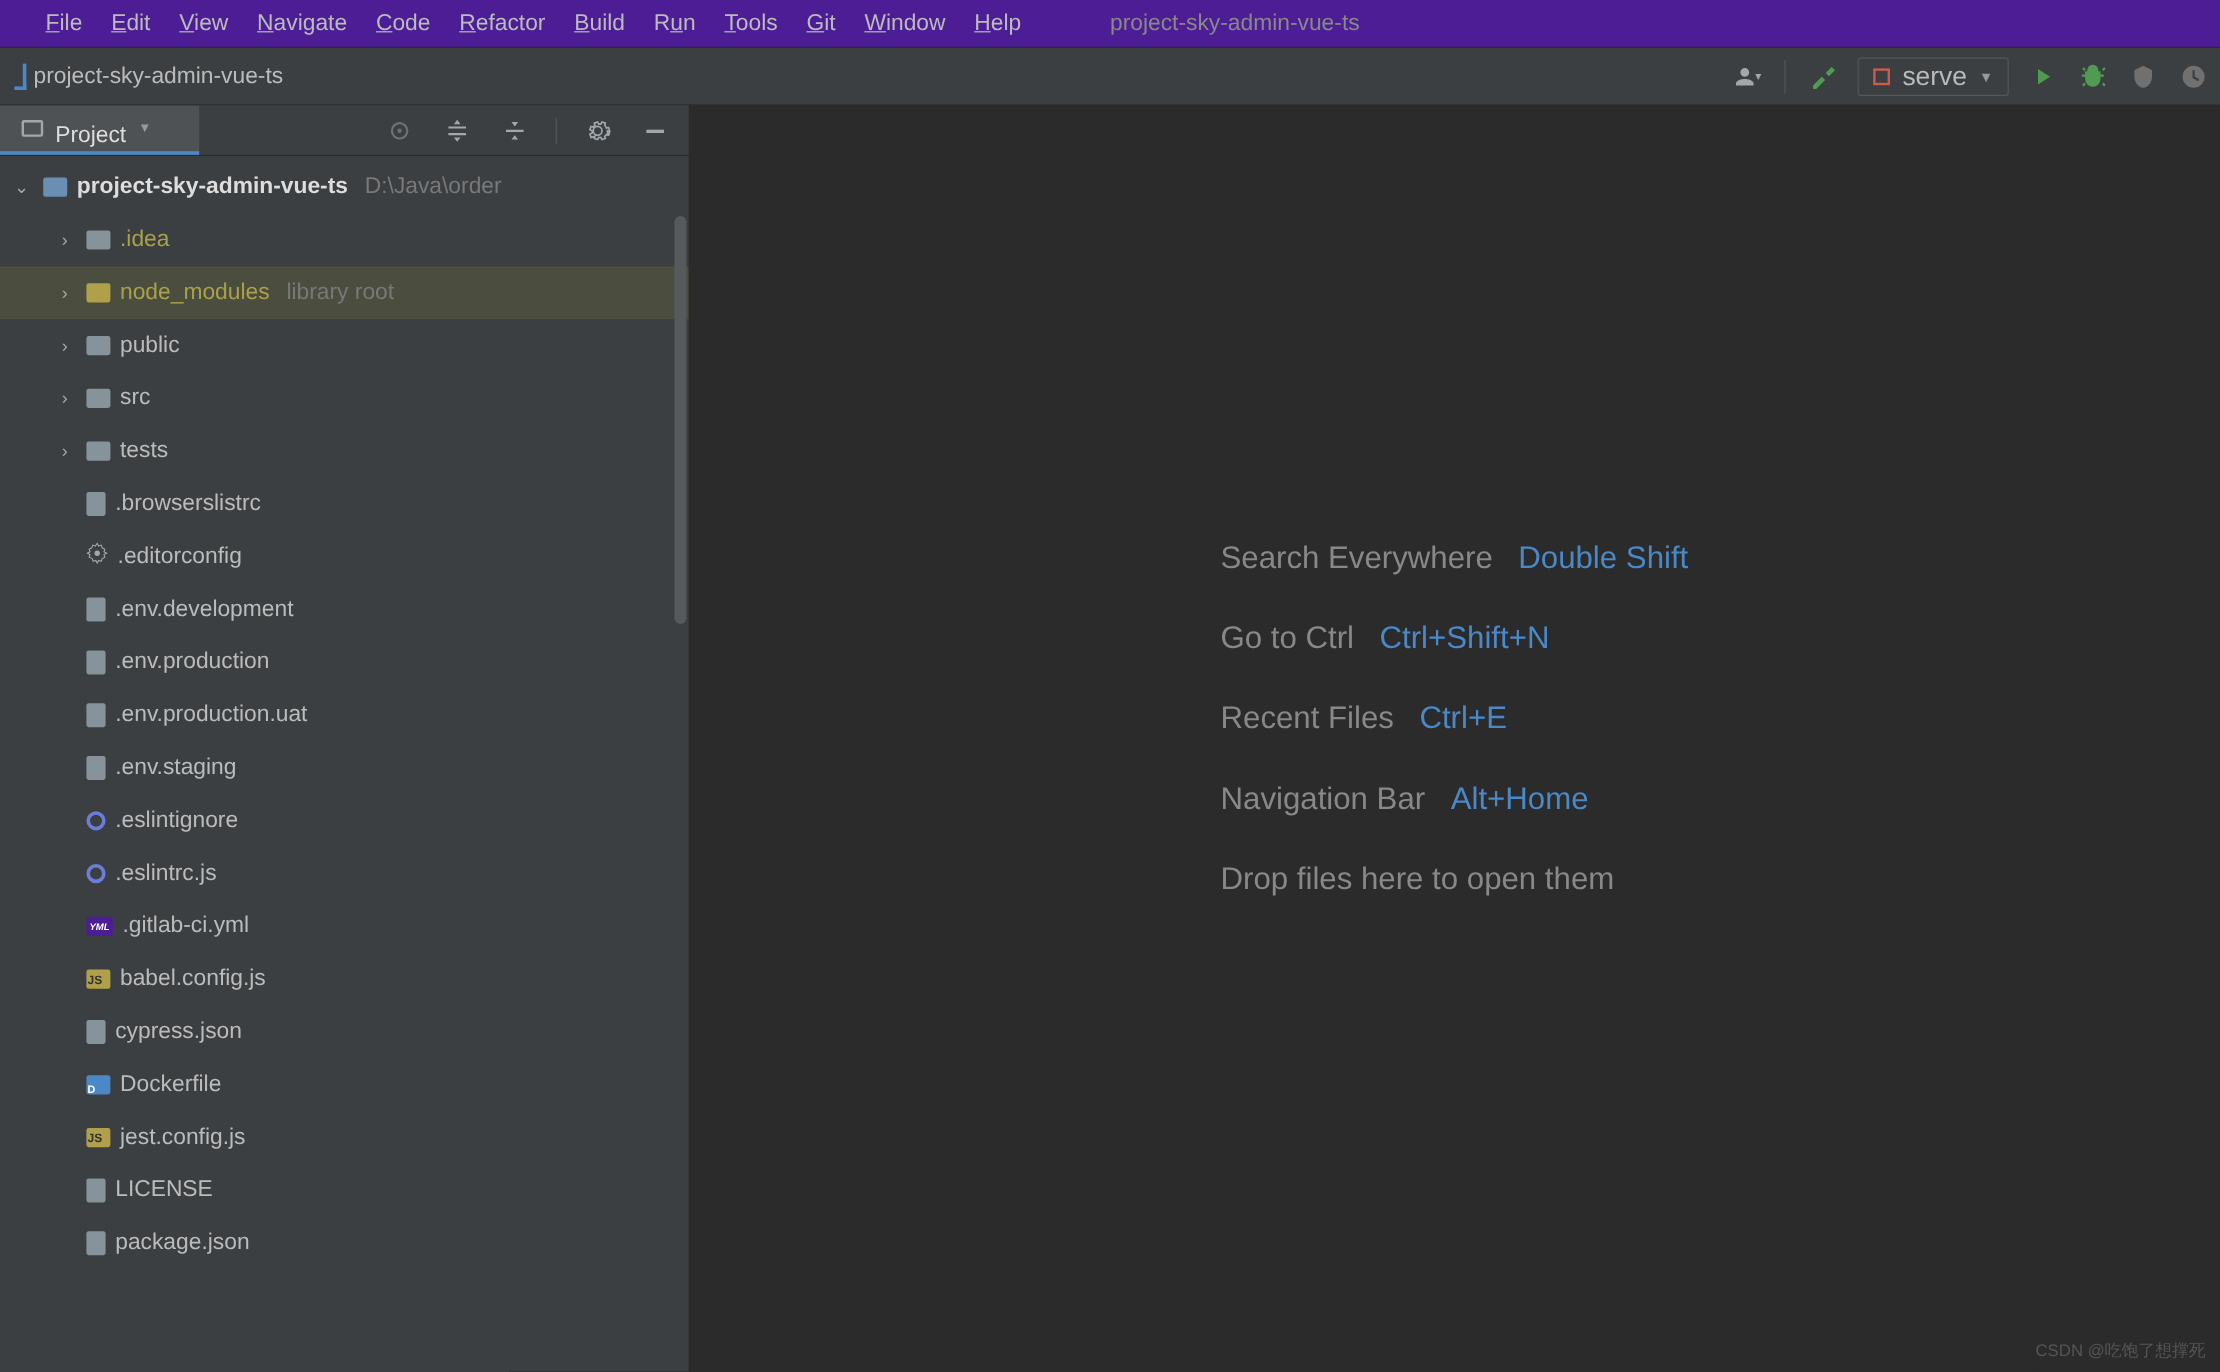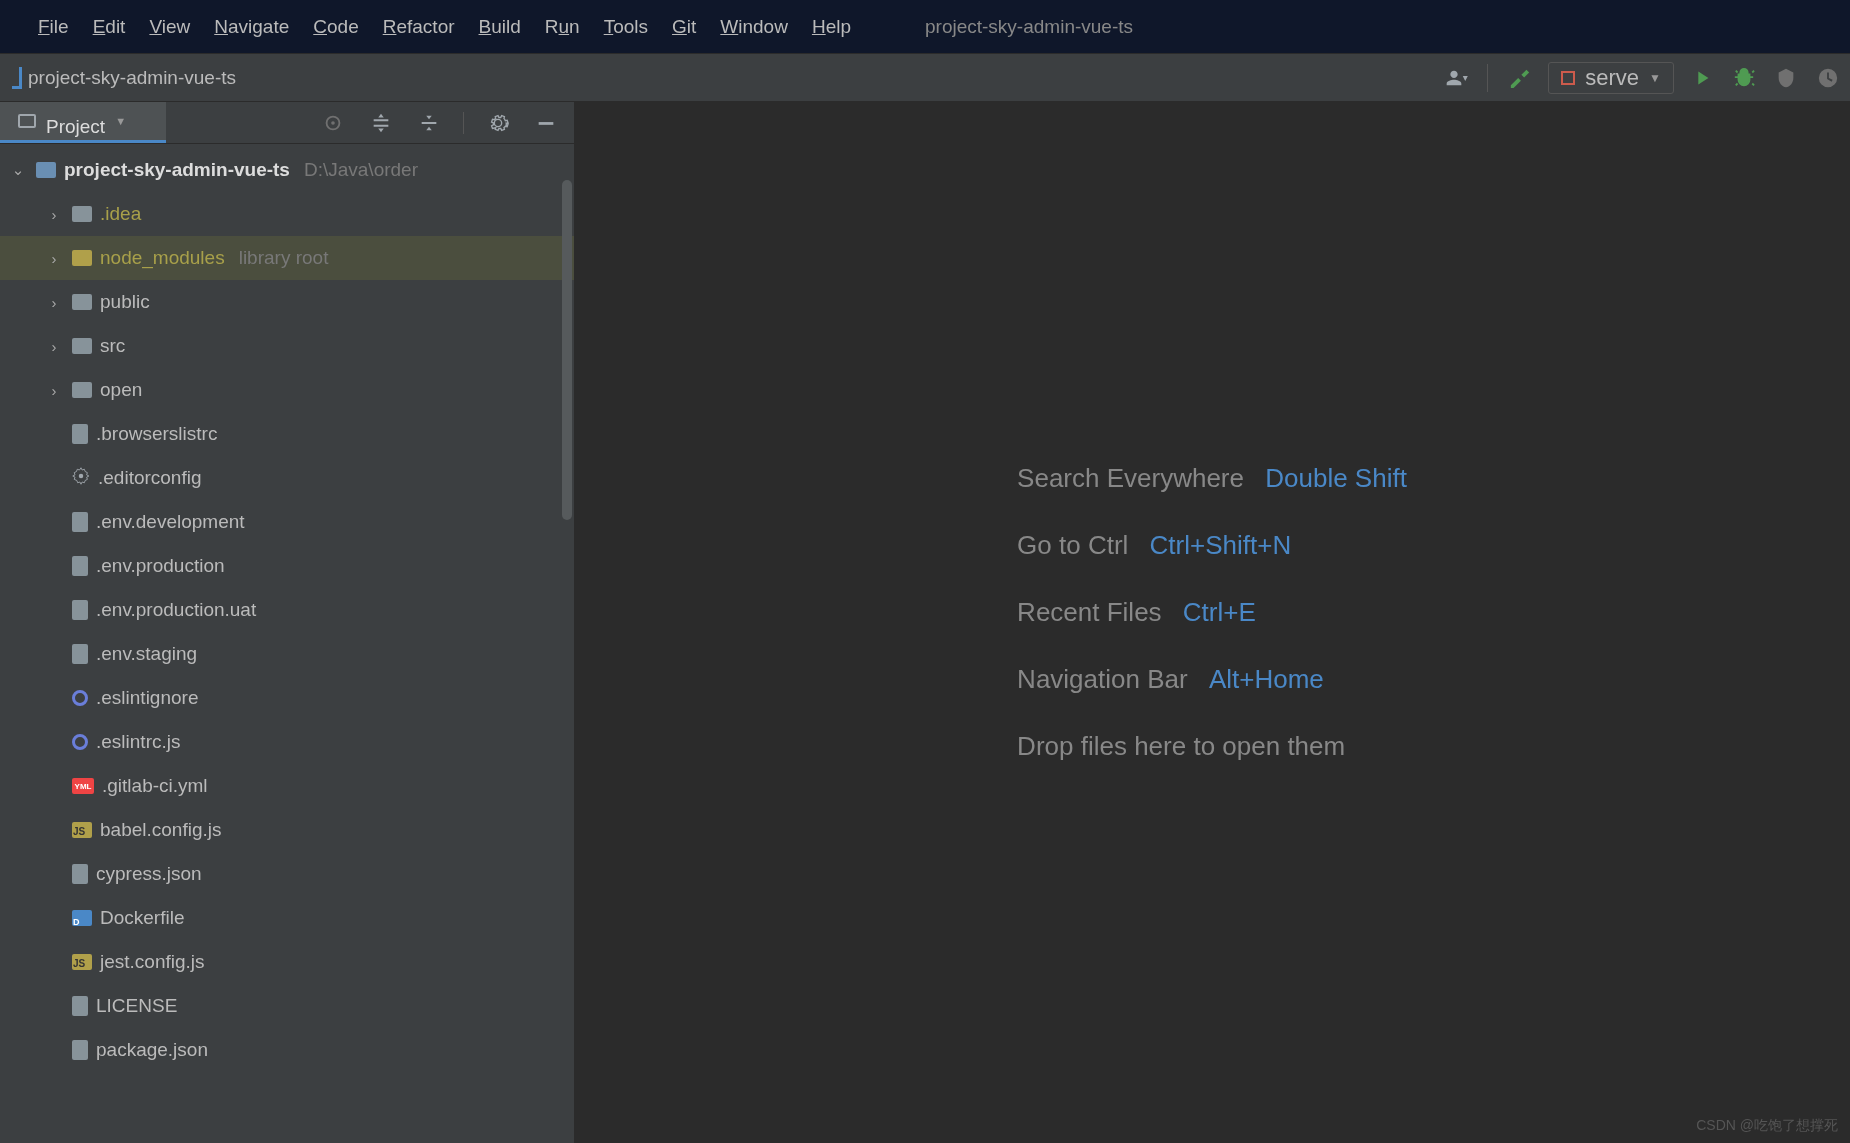--- a/index.html
+++ b/index.html
@@ -6,22 +6,22 @@
 body {
   font-family: "Segoe UI", Arial, sans-serif;
   background: #2b2b2b;
   color: #bbbbbb;
   width: 1850px;
   height: 1143px;
   overflow: hidden;
   font-size: 17px;
 }
 .menubar {
-  background: #0f172a;
-  height: 54px;
+  background: #4c1d95;
+  height: 40px;
   display: flex;
   align-items: center;
   padding-left: 38px;
   gap: 24px;
   border-bottom: 1px solid #2b2b2b;
 }
 .menubar .menu-item {
   color: #bbbbbb;
   cursor: pointer;
   font-size: 19px;
@@ -86,21 +86,21 @@
   font-size: 19px;
 }
 .tree-row.selected { background: #4b4e3e; }
 .tree-row .chevron { width: 20px; text-align: center; color: #aaa; font-size: 15px; }
 .tree-row .indent { display: inline-block; }
 .folder-icon { width: 20px; height: 16px; background: #87939a; border-radius: 2px; position: relative; }
 .folder-icon.blue { background: #6a8fb3; }
 .folder-icon.yellow { background: #b0a04a; }
 .file-icon { width: 16px; height: 20px; background: #87939a; border-radius: 2px; position: relative; }
 .js-badge { width: 20px; height: 16px; background: #b0a04a; border-radius: 2px; font-size: 10px; color: #333; display: flex; align-items: flex-end; justify-content: flex-start; padding: 1px; font-weight: bold; }
-.yml-badge { width: 22px; height: 16px; background: #ef4444; border-radius: 2px; font-size: 8px; color: #fff; display: flex; align-items: center; justify-content: center; font-weight: bold; }
+.yml-badge { width: 22px; height: 16px; background: #4c1d95; border-radius: 2px; font-size: 8px; color: #fff; display: flex; align-items: center; justify-content: center; font-weight: bold; font-style: italic; }
 .ring-icon { width: 16px; height: 16px; border: 3px solid #6a7ed9; border-radius: 50%; }
 .docker-icon { width: 20px; height: 16px; background: #4a88c7; border-radius: 2px; position: relative; }
 .docker-icon::after { content: 'D'; position: absolute; bottom: -1px; left: 1px; font-size: 9px; color: #fff; font-weight: bold; }
 .tree-row .name { color: #bbbbbb; }
 .tree-row .name.bold { font-weight: bold; color: #ddd; }
 .tree-row .name.olive { color: #a8a04a; }
 .tree-row .hint { color: #787878; margin-left: 6px; }
 .editor {
   flex: 1;
   background: #2b2b2b;
@@ -248,21 +248,21 @@
       <div class="tree-row">
         <span class="indent" style="width:28px"></span>
         <span class="chevron">›</span>
         <span class="folder-icon"></span>
         <span class="name">src</span>
       </div>
       <div class="tree-row">
         <span class="indent" style="width:28px"></span>
         <span class="chevron">›</span>
         <span class="folder-icon"></span>
-        <span class="name">open</span>
+        <span class="name">tests</span>
       </div>
       <div class="tree-row">
         <span class="indent" style="width:56px"></span>
         <span class="file-icon"></span>
         <span class="name">.browserslistrc</span>
       </div>
       <div class="tree-row">
         <span class="indent" style="width:56px"></span>
         <span><svg width="18" height="18" viewBox="0 0 24 24" fill="#a0a7ad">
               <circle cx="12" cy="12" r="3"></circle>

